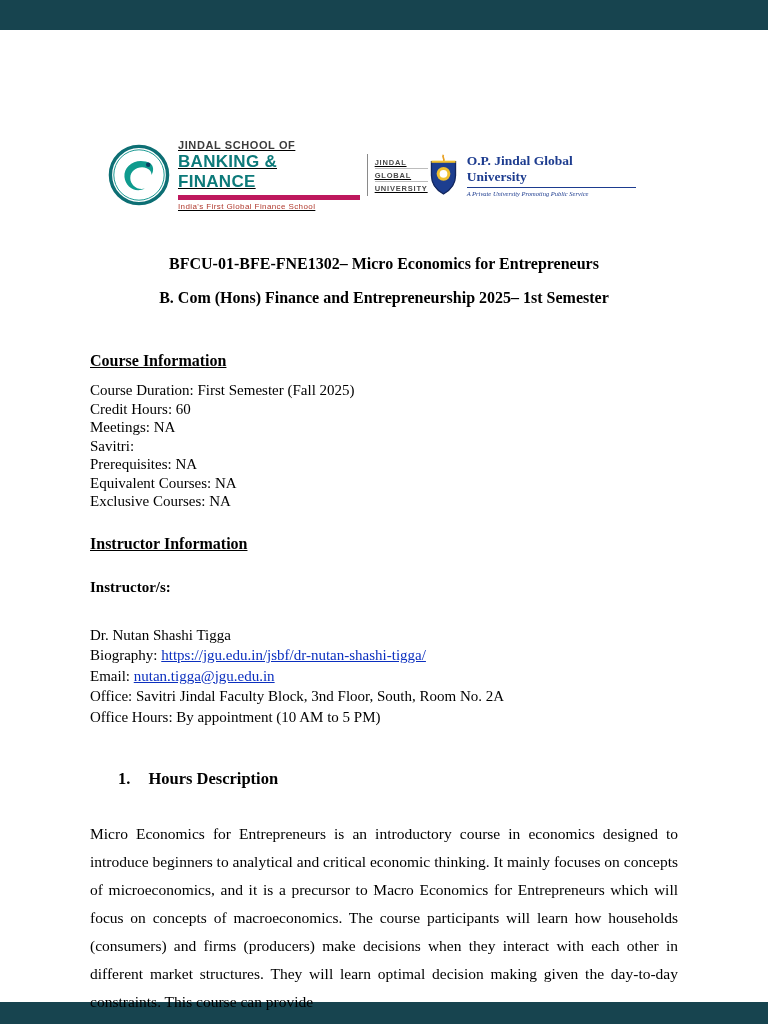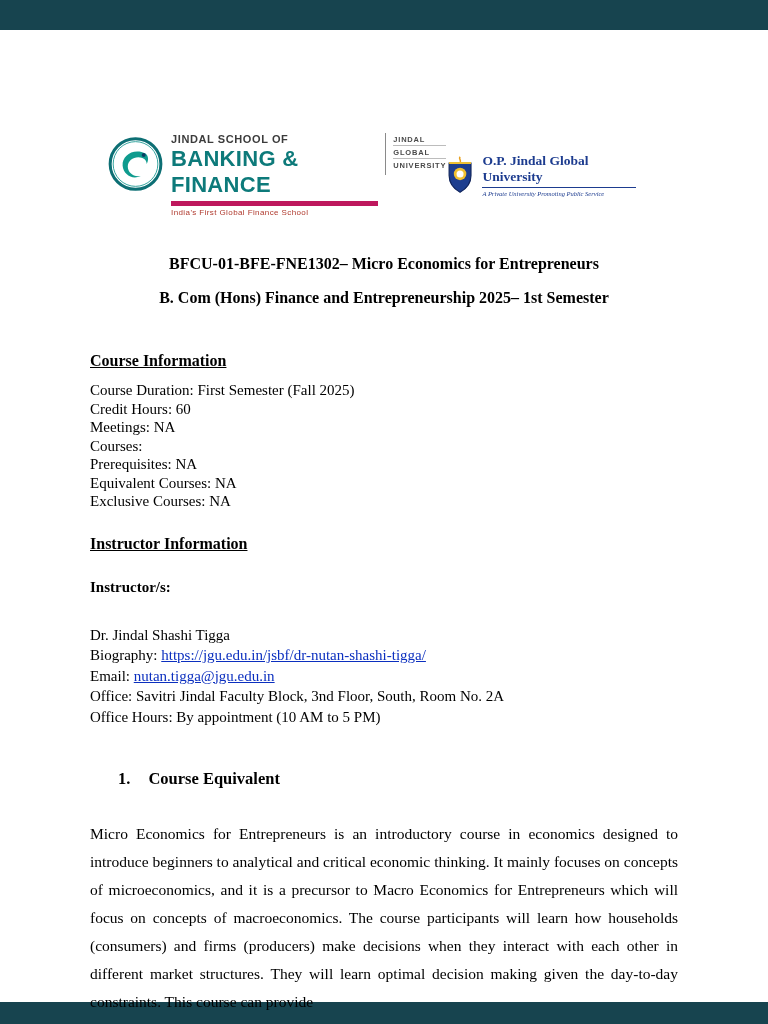--- a/index.html
+++ b/index.html
@@ -19,27 +19,28 @@
 
   
   .logos-row {
     margin-top:112px;
     display:flex;
     justify-content:space-between;
     align-items:center;
     height:66px;
   }
   .logo-left {
-    display:flex; align-items:flex-start;
+    display:flex; align-items:center;
     margin-left:18px;
     font-family:"Liberation Sans", sans-serif;
+    text-decoration:underline;
   }
   .logo-left-text { margin-left:8px; }
   .jsbf-line1 { font-size:11px; font-weight:bold; color:#3c3c3c; letter-spacing:0.6px; }
-  .jsbf-line2 { font-size:22px; font-weight:bold; color:#0d7a7a; letter-spacing:0.3px; margin-top:1px; }
+  .jsbf-line2 { font-size:17px; font-weight:bold; color:#0d7a7a; letter-spacing:0.3px; margin-top:1px; }
   .jsbf-tagline {
     font-size:8px; color:#b03a2e; letter-spacing:0.4px;
     border-top:5px solid #be185d; margin-top:3px; padding-top:2px;
   }
   .logo-divider { width:1px; height:42px; background:#8a8a8a; margin:0 7px; }
   .jgu-side { font-size:7.5px; color:#4a4a4a; letter-spacing:0.8px; font-weight:bold; }
   .jgu-side div { padding:1.5px 0; border-bottom:1px solid #bcbcbc; }
   .jgu-side div:last-child { border-bottom:none; }
 
   .logo-right {
@@ -151,40 +152,40 @@
     <div class="title">
       <div>BFCU-01-BFE-FNE1302– Micro Economics for Entrepreneurs</div>
       <div>B. Com (Hons) Finance and Entrepreneurship 2025– 1st Semester</div>
     </div>
 
     <div class="section-heading-underline h-course-info">Course Information</div>
     <div class="info-block">
       <div>Course Duration: First Semester (Fall 2025)</div>
       <div>Credit Hours: 60</div>
       <div>Meetings: NA</div>
-      <div>Courses:</div>
+      <div>Savitri:</div>
       <div>Prerequisites: NA</div>
       <div>Equivalent Courses: NA</div>
       <div>Exclusive Courses: NA</div>
     </div>
 
     <div class="section-heading-underline h-instructor">Instructor Information</div>
     <div class="instructor-sub">Instructor/s:</div>
 
     <div class="instructor-block">
-      <div>Dr. Jindal Shashi Tigga</div>
+      <div>Dr. Nutan Shashi Tigga</div>
       <div>
         <span>Biography: </span><a class="doc-link">https://jgu.edu.in/jsbf/dr-nutan-shashi-tigga/</a>
       </div>
       <div>
         <span>Email: </span><a class="doc-link">nutan.tigga@jgu.edu.in</a>
       </div>
       <div>Office: Savitri Jindal Faculty Block, 3nd Floor, South, Room No. 2A</div>
       <div>Office Hours: By appointment (10 AM to 5 PM)</div>
     </div>
 
     <div class="numbered-heading">
-      <span class="num">1.</span><span>Course Equivalent</span>
+      <span class="num">1.</span><span>Hours Description</span>
     </div>
     <p class="description">Micro Economics for Entrepreneurs is an introductory course in economics designed to introduce beginners to analytical and critical economic thinking. It mainly focuses on concepts of microeconomics, and it is a precursor to Macro Economics for Entrepreneurs which will focus on concepts of macroeconomics. The course participants will learn how households (consumers) and firms (producers) make decisions when they interact with each other in different market structures. They will learn optimal decision making given the day-to-day constraints. This course can provide</p>
 
   </div>
 </div>
 
 </body></html>

